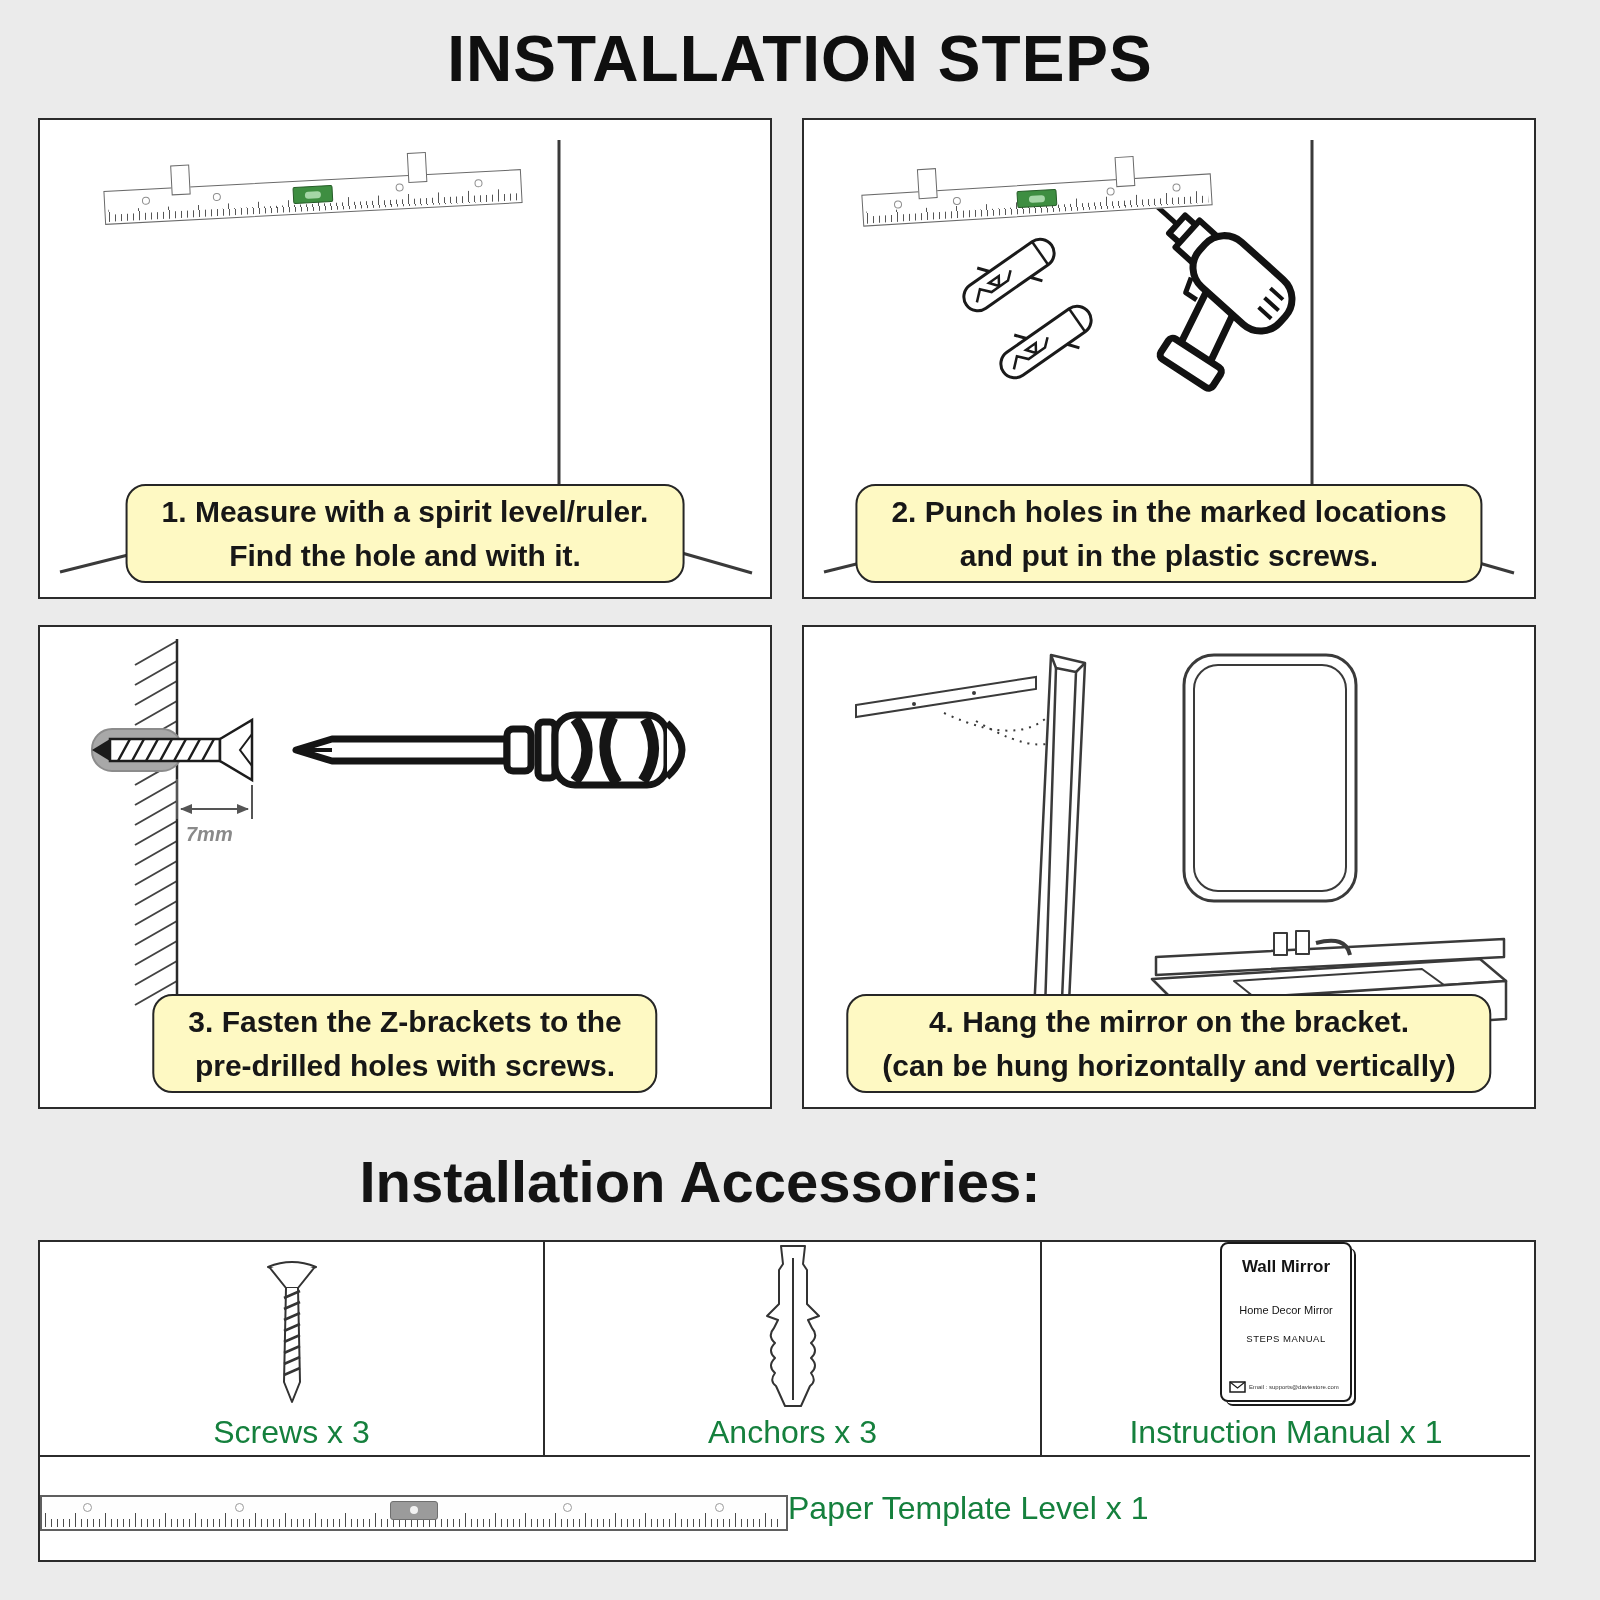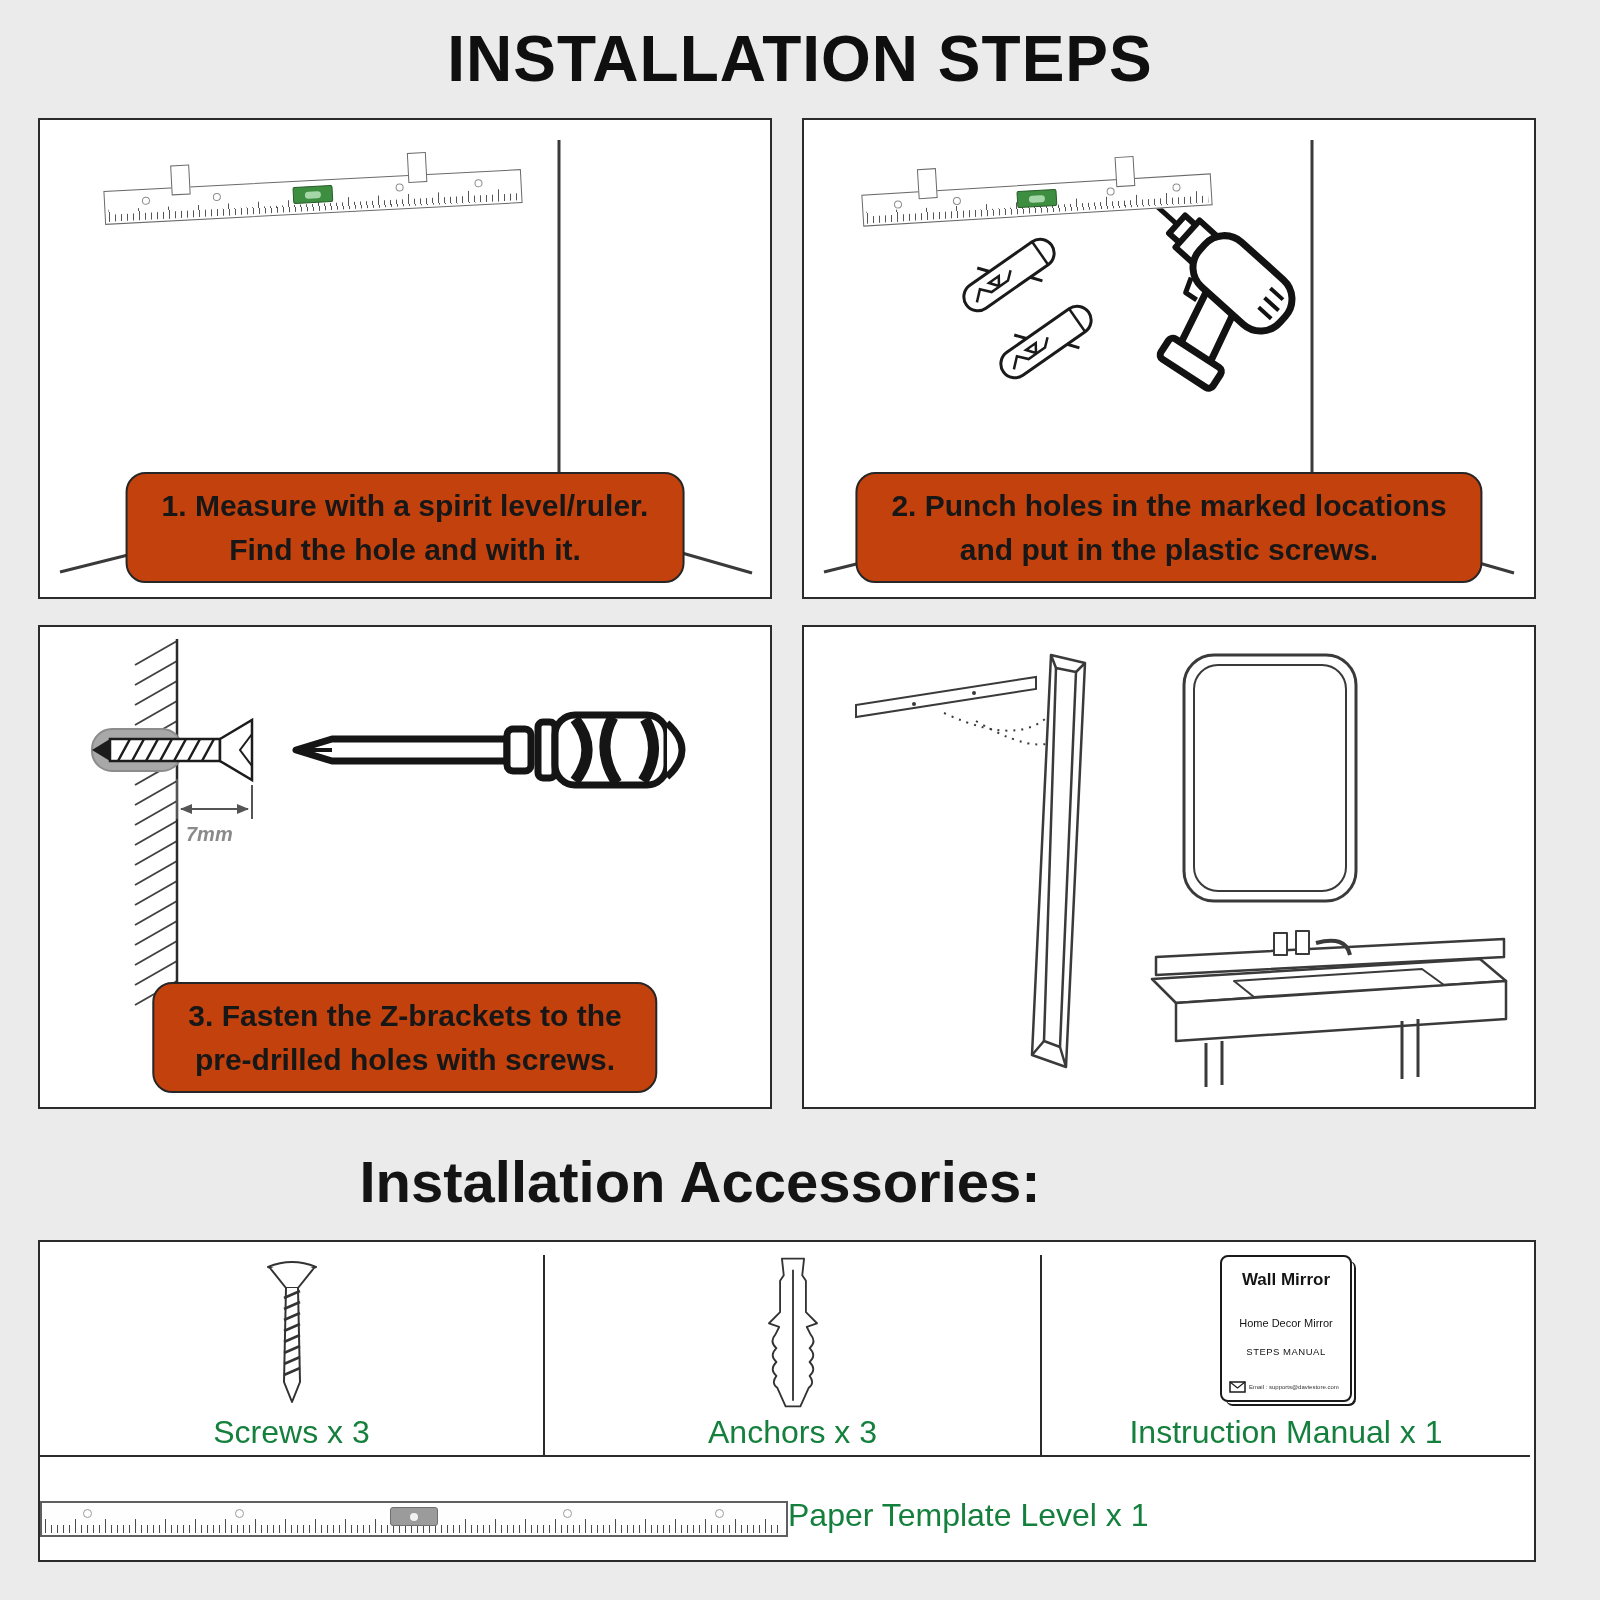--- a/index.html
+++ b/index.html
@@ -4,21 +4,21 @@
 <style>
   html,body{margin:0;padding:0;width:1600px;height:1600px;overflow:hidden;
     background:#ebebeb;font-family:"Liberation Sans",sans-serif;color:#141414;}
   .page-title{position:absolute;top:22px;left:0;width:1600px;text-align:center;
     font-size:64px;font-weight:bold;letter-spacing:1px;color:#0f0f0f;}
   .panel{position:absolute;width:730px;height:477px;background:#fff;border:2px solid #2b2b2b;}
   #panel1{left:38px;top:118px;} #panel2{left:802px;top:118px;}
   #panel3{left:38px;top:625px;height:480px;} #panel4{left:802px;top:625px;height:480px;}
   .panel svg.art{position:absolute;left:0;top:0;z-index:1;}
   .caption{position:absolute;left:50%;transform:translateX(-50%);bottom:14px;z-index:3;
-    background:#c2410c;border:2.5px solid #262626;border-radius:20px;padding:10px 34px;
+    background:#fef9c3;border:2.5px solid #262626;border-radius:20px;padding:4px 34px;
     font-size:30px;line-height:1.45;font-weight:600;text-align:center;white-space:nowrap;color:#171717;}
   .caption span{display:block;}
   
   .ruler{position:absolute;z-index:2;background:#fff;border:1.5px solid #6a6a6a;}
   .ruler .t-short{position:absolute;left:3px;right:3px;bottom:2px;height:7px;
     background:repeating-linear-gradient(90deg,#555 0,#555 1px,transparent 1px,transparent 6px);}
   .ruler .t-tall{position:absolute;left:3px;right:3px;bottom:2px;height:12px;
     background:repeating-linear-gradient(90deg,#555 0,#555 1px,transparent 1px,transparent 30px);}
   .ruler .hole{position:absolute;top:7px;width:6px;height:6px;border:1px solid #8d8d8d;border-radius:50%;background:#fff;}
   .ruler .tab{position:absolute;top:-23px;width:17px;height:28px;background:#fff;border:1.5px solid #6a6a6a;}
@@ -26,21 +26,21 @@
     width:38px;height:15px;background:#3e8e41;border:1.5px solid #265c28;border-radius:2px;}
   .ruler .level .bubble{position:absolute;left:50%;top:50%;transform:translate(-50%,-50%);
     width:16px;height:7px;background:#a5d6a7;border-radius:4px;}
   .dim-label{position:absolute;z-index:2;font-size:20px;color:#8a8a8a;font-weight:600;}
   .acc-heading{position:absolute;top:1148px;left:0;width:1400px;text-align:center;
     font-size:58px;font-weight:bold;color:#141414;}
   .acc-table{position:absolute;left:38px;top:1240px;width:1494px;background:#fff;
     border:2px solid #2b2b2b;display:grid;grid-template-columns:505px 497px 488px;
     grid-template-rows:215px 103px;}
   .acc-cell{border-right:2px solid #2b2b2b;border-bottom:2px solid #2b2b2b;
-    display:flex;flex-direction:column;align-items:center;justify-content:flex-end;padding-bottom:4px;margin-top:13px;}
+    display:flex;flex-direction:column;align-items:center;justify-content:flex-end;padding-bottom:4px;}
   .acc-cell.last{border-right:none;}
   .acc-bottom{grid-column:1 / -1;border-bottom:none;border-right:none;position:relative;
     display:flex;flex-direction:row;align-items:center;justify-content:flex-start;}
   .acc-label{font-size:32px;font-weight:400;color:#15803d;margin-top:4px;}
   
   .manual{position:relative;width:128px;height:156px;background:#fff;border:2.5px solid #1a1a1a;
     border-radius:8px;box-shadow:4px 4px 0 -2px #fff,5px 5px 0 -1px #1a1a1a;
     text-align:center;margin-bottom:8px;}
   .manual .m-title{font-size:17px;font-weight:bold;margin-top:13px;}
   .manual .m-sub{font-size:11px;margin-top:27px;}
@@ -197,20 +197,24 @@
       <path d="M352,330 L700,312 L700,330 L352,348 z"></path>
       <path d="M348,352 L676,332 L702,354 L372,376 z"></path>
       <path d="M372,376 L702,354 L702,392 L372,414 z"></path>
       <path d="M430,354 L618,342 L640,358 L450,370 z" stroke-width="2"></path>
       <rect x="470" y="306" width="13" height="22" stroke-width="2"></rect>
       <rect x="492" y="304" width="13" height="23" stroke-width="2"></rect>
       <path d="M512,316 q30,-8 34,12" fill="none" stroke-width="4"></path>
       <path d="M598,394 V452 M614,392 V450 M402,416 V460 M418,414 V458" stroke-width="3"></path>
     </g>
   </svg>
+  <div class="caption">
+    <span>4. Hang the mirror on the bracket.</span>
+    <span>(can be hung horizontally and vertically)</span>
+  </div>
 </div>
 
 <div class="acc-heading">Installation Accessories:</div>
 
 <div class="acc-table">
   <div class="acc-cell">
     <svg width="64" height="150" viewBox="0 0 64 150">
       <g stroke="#333" fill="#fff" stroke-width="2" stroke-linejoin="round">
         <path d="M8,7 Q32,-3 56,7 Q32,17 8,7 z"></path>
         <path d="M10,8 L26,28 L38,28 L54,8"></path>

